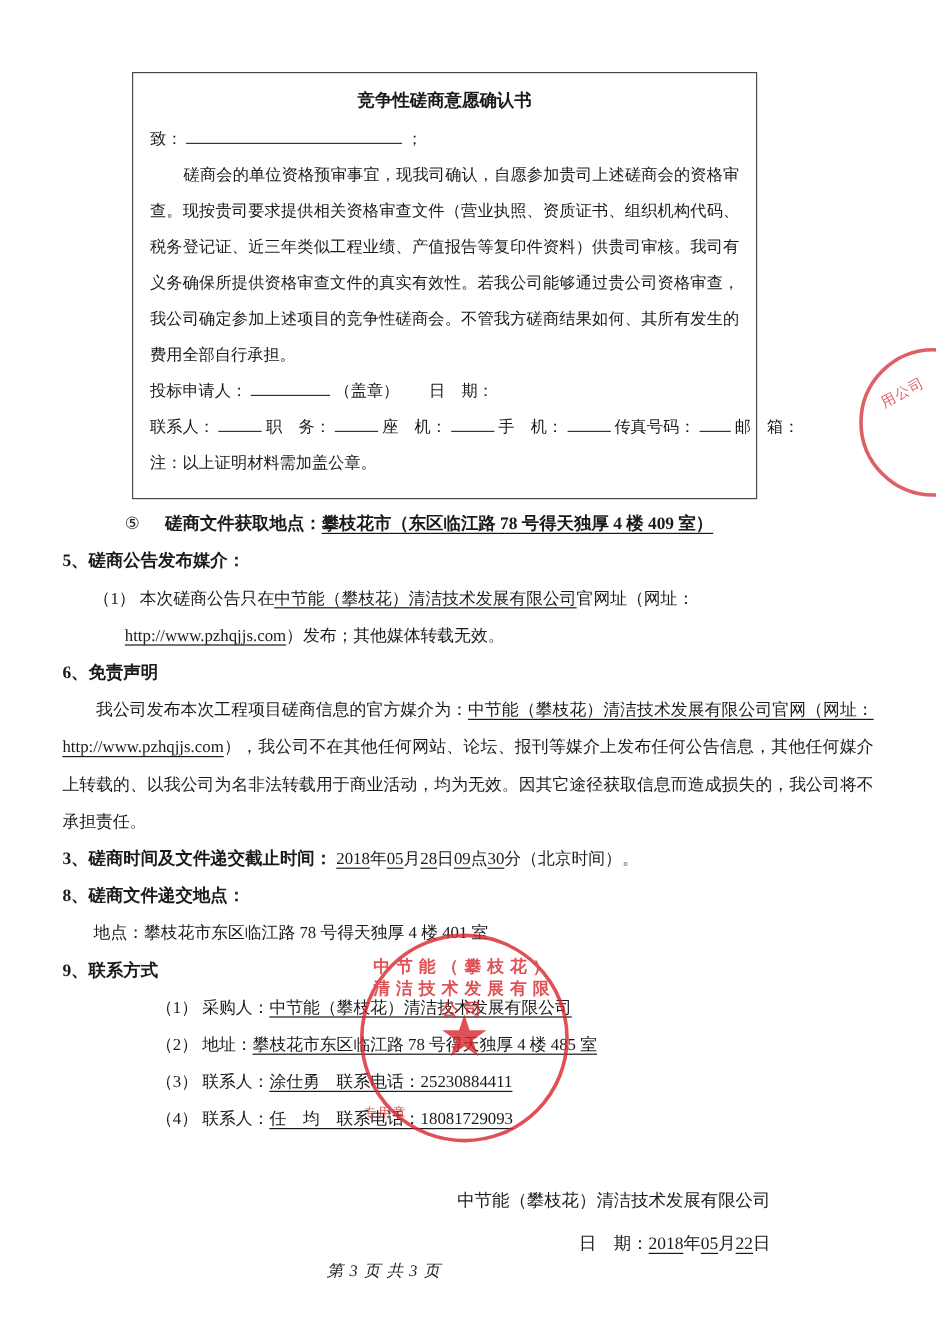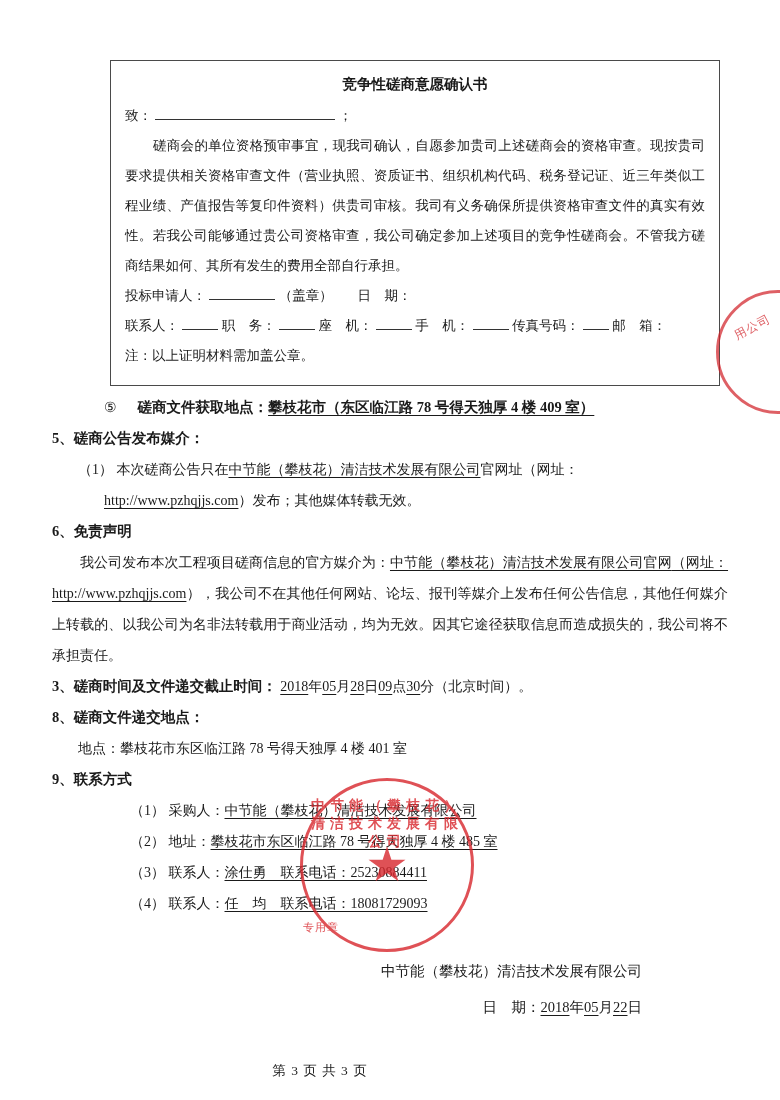--- a/index.html
+++ b/index.html
@@ -20,21 +20,21 @@
     width: 780px;
     height: 1100px;
     box-sizing: border-box;
     padding: 60px 52px 0 52px;
   }
 
   
   .form-box {
     border: 1px solid #4a4a4a;
     margin: 0 0 0 58px;
-    width: 610px;
+    width: 521px;
     box-sizing: border-box;
     padding: 10px 14px 14px 14px;
     font-size: 13.5px;
     line-height: 30px;
   }
   .form-title {
     text-align: center;
     font-weight: bold;
     font-size: 14.5px;
     line-height: 26px;
@@ -89,26 +89,27 @@
   }
   .sig-block {
     margin-top: 34px;
     text-align: right;
     padding-right: 86px;
     font-size: 14.5px;
     line-height: 36px;
   }
   .footer {
     position: absolute;
-    bottom: 20px;
+    bottom: 32px;
     left: 0;
     width: 640px;
     text-align: center;
     font-size: 13.5px;
     letter-spacing: 1px;
+    font-style: italic;
   }
 
   
   .seal {
     position: absolute;
     border-radius: 50%;
     pointer-events: none;
   }
   .seal-right {
     top: 290px;

